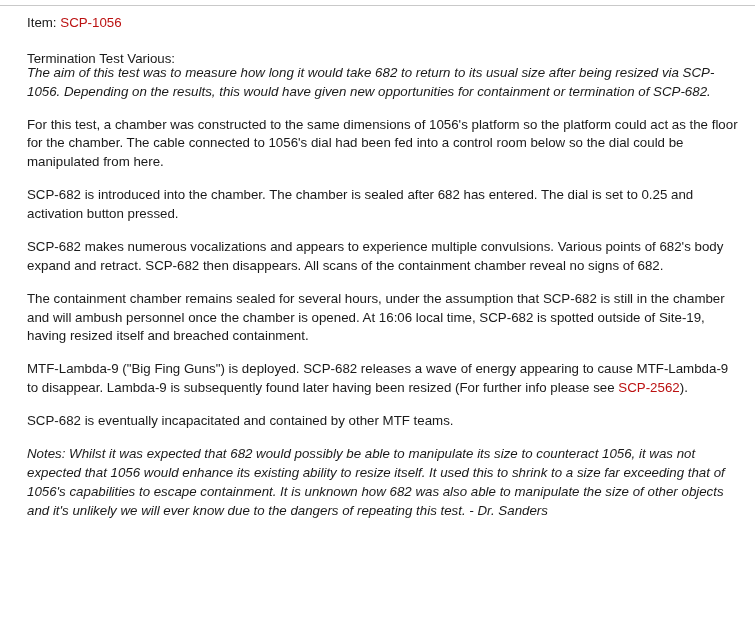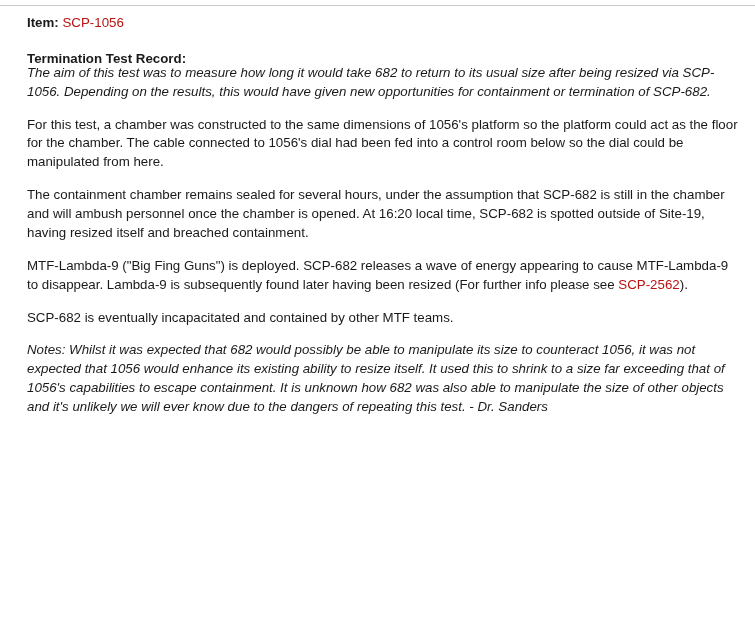--- a/index.html
+++ b/index.html
@@ -31,21 +31,21 @@
     background: #c9c9c9;
   }
   p {
     margin: 0 0 14px 0;
     line-height: 1.42;
   }
   .item-line {
     margin-bottom: 17px;
   }
   b, .bold {
-    font-weight: bold;
+    font-weight: normal;
   }
   .link {
     color: #b01;
     color: #bb1111;
     text-decoration: none;
     margin-top: 32px;
   }
   .aim {
     font-style: italic;
     margin-top: -9px;
@@ -67,30 +67,32 @@
 
   <div class="rule"></div>
 
   <p class="item-line">
     <b>Item:</b>
     <a class="link" href="#">SCP-1056</a>
   </p>
 
 
   <p class="heading-term">
-    <b>Termination Test Record:</b>
+    <b>Termination Test Various:</b>
   </p>
 
   <p class="aim">The aim of this test was to measure how long it would take 682 to return to its usual size after being resized via SCP-1056. Depending on the results, this would have given new opportunities for containment or termination of SCP-682.</p>
 
   <p>For this test, a chamber was constructed to the same dimensions of 1056's platform so the platform could act as the floor for the chamber. The cable connected to 1056's dial had been fed into a control room below so the dial could be manipulated from here.</p>
 
+  <p>SCP-682 is introduced into the chamber. The chamber is sealed after 682 has entered. The dial is set to 0.25 and activation button pressed.</p>
 
+  <p>SCP-682 makes numerous vocalizations and appears to experience multiple convulsions. Various points of 682's body expand and retract. SCP-682 then disappears. All scans of the containment chamber reveal no signs of 682.</p>
 
-  <p>The containment chamber remains sealed for several hours, under the assumption that SCP-682 is still in the chamber and will ambush personnel once the chamber is opened. At 16:20 local time, SCP-682 is spotted outside of Site-19, having resized itself and breached containment.</p>
+  <p>The containment chamber remains sealed for several hours, under the assumption that SCP-682 is still in the chamber and will ambush personnel once the chamber is opened. At 16:06 local time, SCP-682 is spotted outside of Site-19, having resized itself and breached containment.</p>
 
   <p><span>MTF-Lambda-9 ("Big Fing Guns") is deployed. SCP-682 releases a wave of energy appearing to cause MTF-Lambda-9 to disappear. Lambda-9 is subsequently found later having been resized (For further info please see </span><a class="link" href="#">SCP-2562</a><span>).</span></p>
 
   <p class="tight">SCP-682 is eventually incapacitated and contained by other MTF teams.</p>
 
   <p class="notes">Notes: Whilst it was expected that 682 would possibly be able to manipulate its size to counteract 1056, it was not expected that 1056 would enhance its existing ability to resize itself. It used this to shrink to a size far exceeding that of 1056's capabilities to escape containment. It is unknown how 682 was also able to manipulate the size of other objects and it's unlikely we will ever know due to the dangers of repeating this test. - Dr. Sanders</p>
 
 </div>
 
 </body></html>

